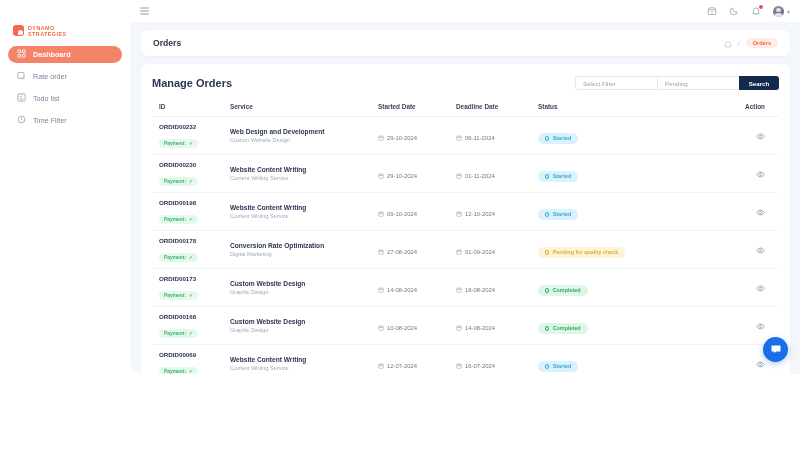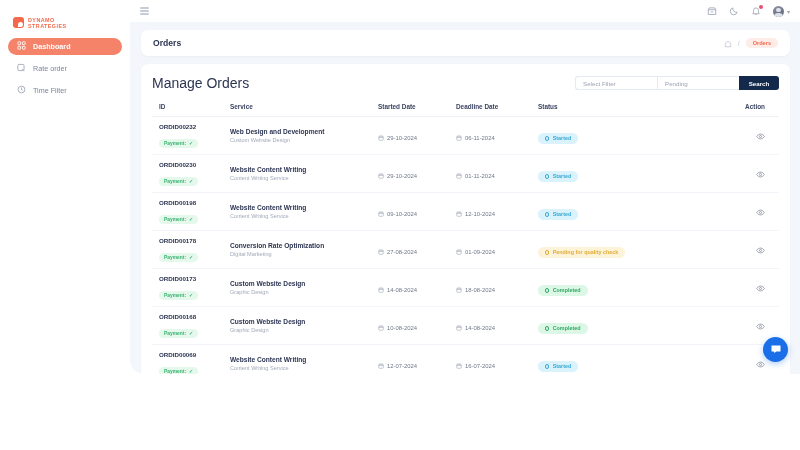--- a/index.html
+++ b/index.html
@@ -9,21 +9,21 @@
     background: #ffffff;
     overflow: hidden;
   }
   .app { position: relative; width: 800px; height: 450px; display: flex; }
 
   
   .sidebar {
     width: 130px; height: 450px;
     background: #ffffff;
     flex: 0 0 130px;
-    padding-top: 8px;
+    padding-top: 16px;
     position: relative;
     z-index: 5;
   }
   .brand {
     display: flex; align-items: center; gap: 4px;
     padding: 7px 0 0 13px;
     height: 22px;
   }
   .brand-mark {
     width: 11px; height: 11px; border-radius: 3px;
@@ -119,21 +119,21 @@
   }
 
   
   .table-card {
     background: #ffffff; border-radius: 7px;
     margin-top: 8px;
     padding: 10px 11px 11px 11px;
     box-shadow: 0 1px 2px rgba(42,54,84,.04);
   }
   .table-head-row { display: flex; align-items: center; height: 18px; }
-  .card-title { font-size: 14px; font-weight: 400; color: #2c3552; }
+  .card-title { font-size: 11px; font-weight: 700; color: #2c3552; }
   .filters { margin-left: auto; display: flex; align-items: center; }
   .filter-select, .filter-input {
     height: 14px; border: 1px solid #e5e9f1; background: #ffffff;
     font-size: 6.2px; color: #9aa1b1;
     display: flex; align-items: center; padding: 0 7px;
     font-family: "Liberation Sans", sans-serif;
   }
   .filter-select { width: 82px; border-radius: 3px 0 0 3px; border-right: none; }
   .filter-input  { width: 82px; border-radius: 0; border-right: none; }
   .search-btn {
@@ -237,20 +237,30 @@
       <div class="nav-item">
         <span class="ic">
           <svg width="9" height="9" viewBox="0 0 16 16" fill="none" stroke="currentColor" stroke-width="1.5">
             <rect x="1.5" y="2.5" width="11" height="11" rx="2"></rect>
               <path d="M9 10.5l4 4"></path>
           </svg>
         </span>
         <span>Rate order</span>
       </div>
 
+      <div class="nav-item">
+        <span class="ic">
+          <svg width="9" height="9" viewBox="0 0 16 16" fill="none" stroke="currentColor" stroke-width="1.5">
+            <rect x="1.5" y="1.5" width="13" height="13" rx="2"></rect>
+              <path d="M4.5 6l2 2 3.5-3.5"></path>
+              <path d="M4.5 11h7"></path>
+          </svg>
+        </span>
+        <span>Todo list</span>
+      </div>
 
       <div class="nav-item">
         <span class="ic">
           <svg width="9" height="9" viewBox="0 0 16 16" fill="none" stroke="currentColor" stroke-width="1.5">
             <circle cx="8" cy="8" r="6"></circle>
               <path d="M8 4.5V8l2.3 1.6"></path>
           </svg>
         </span>
         <span>Time Filter</span>
       </div>

